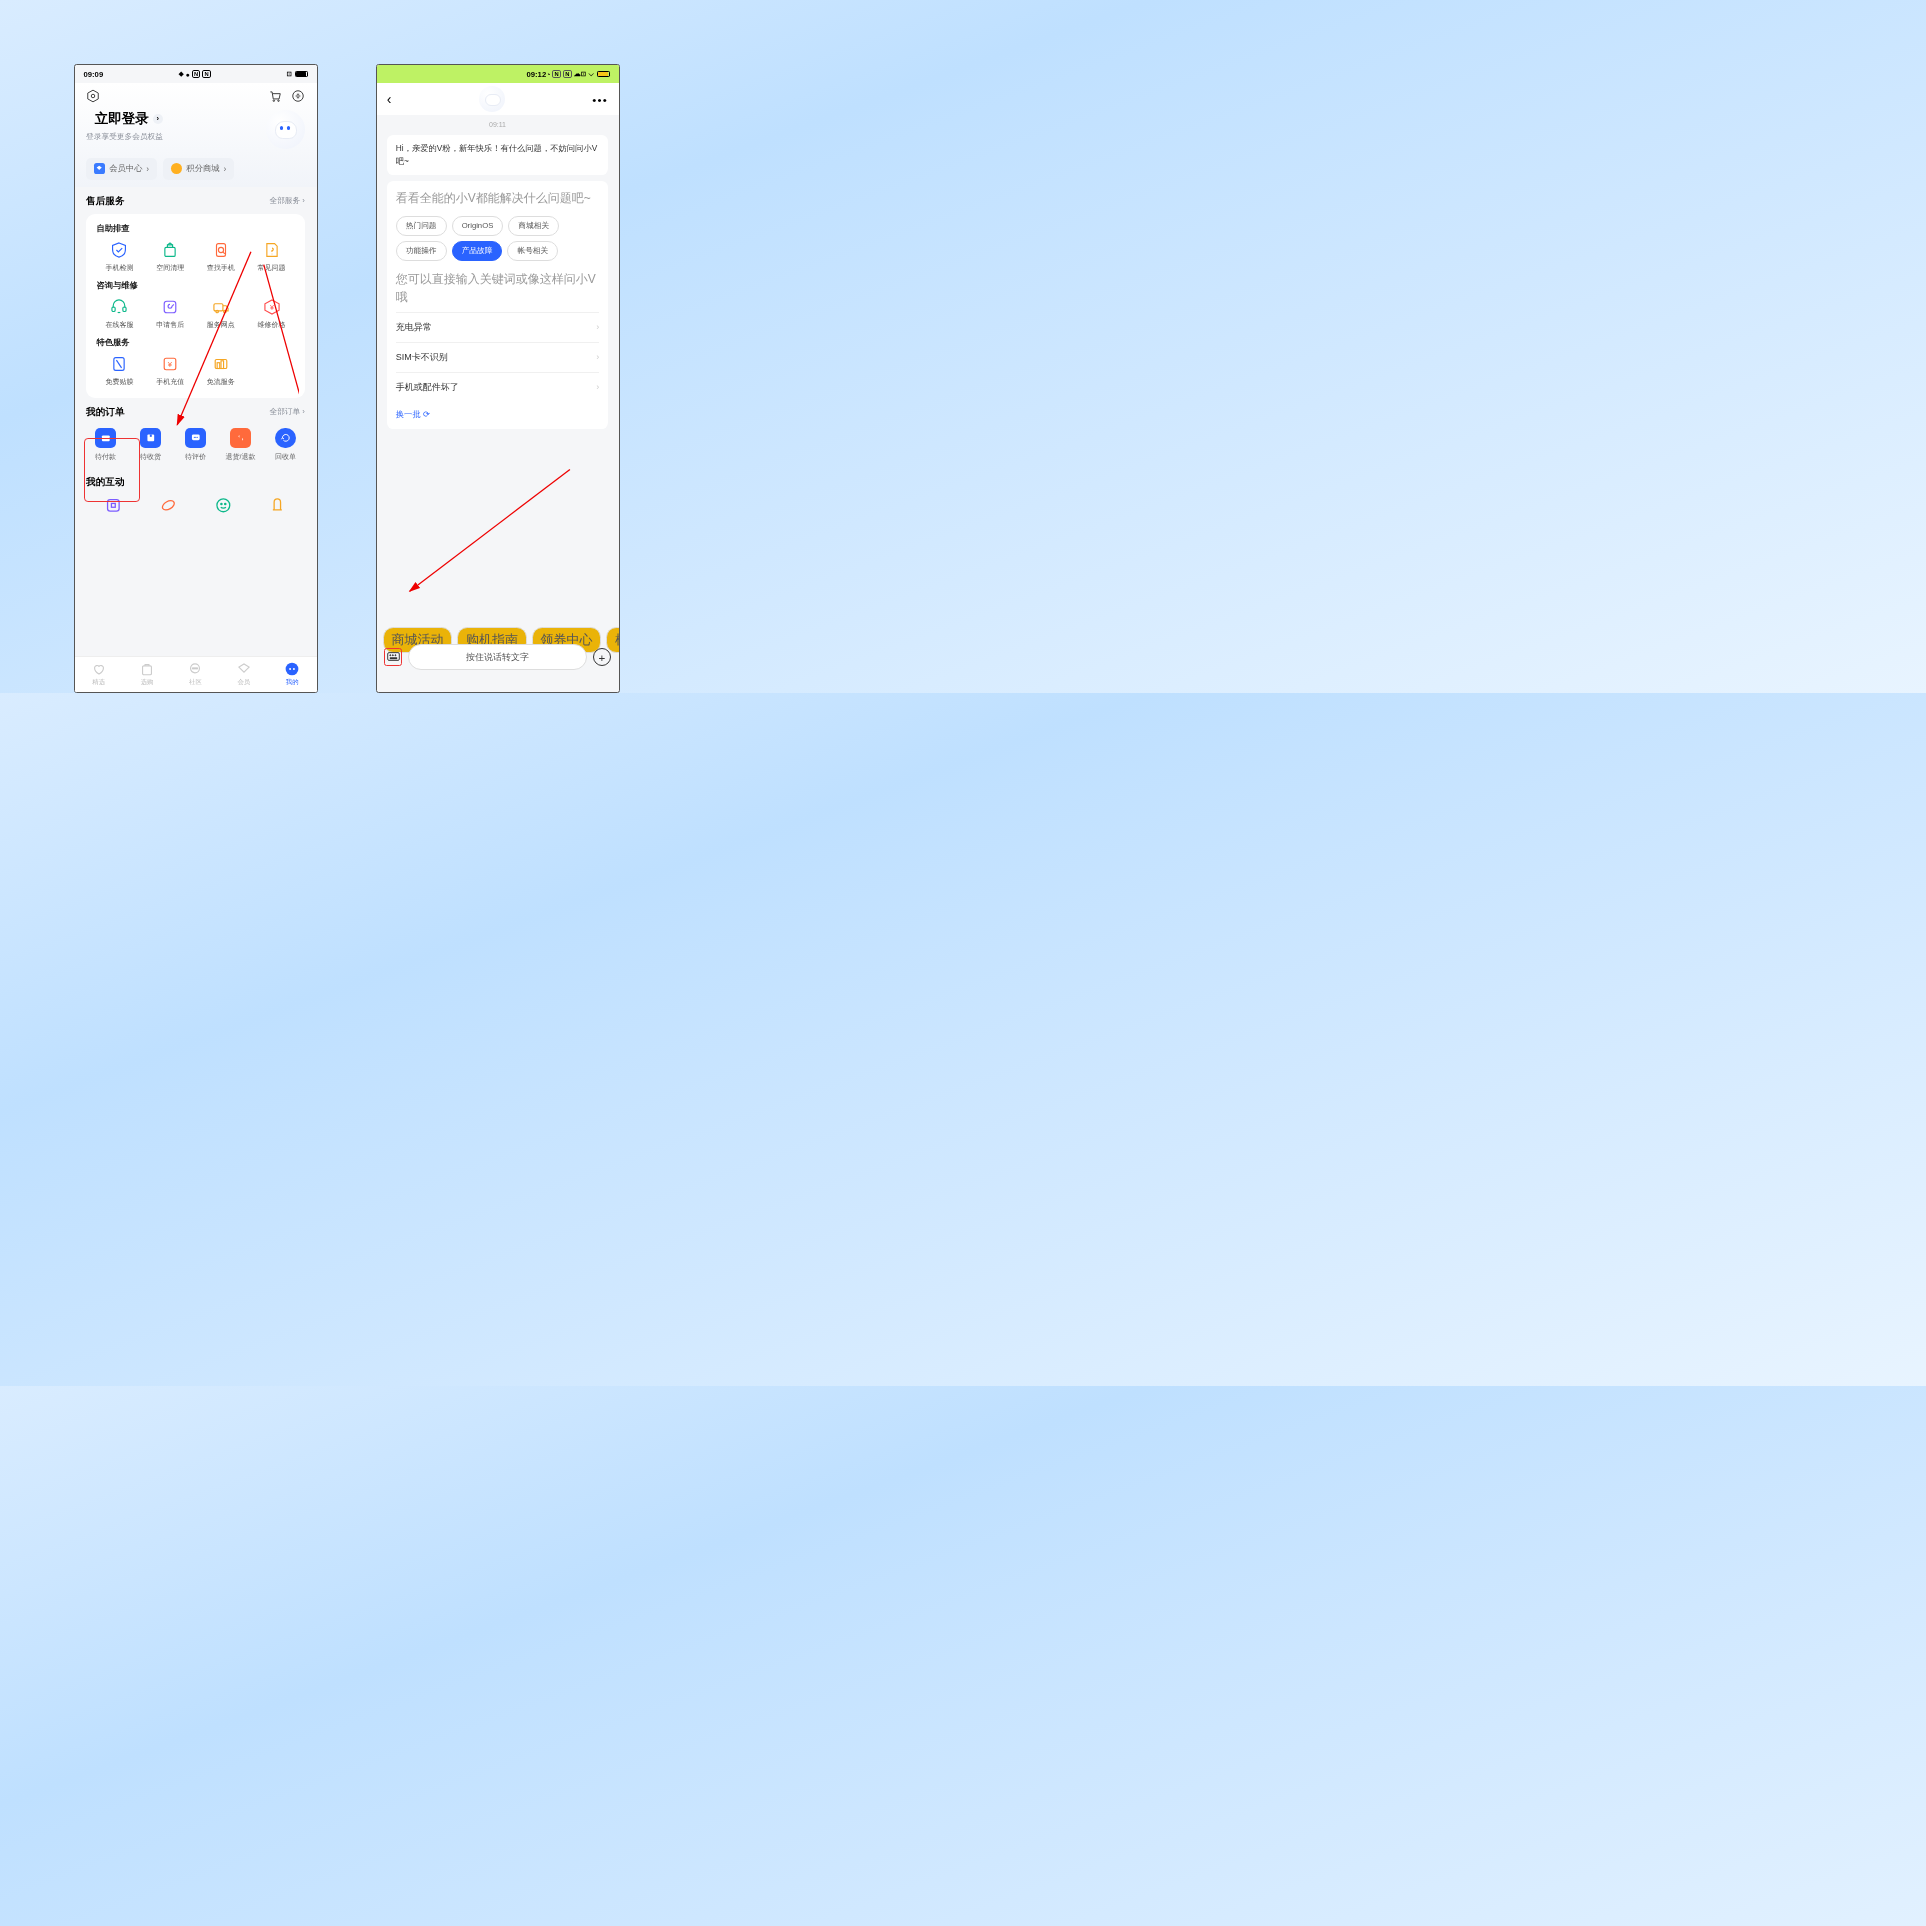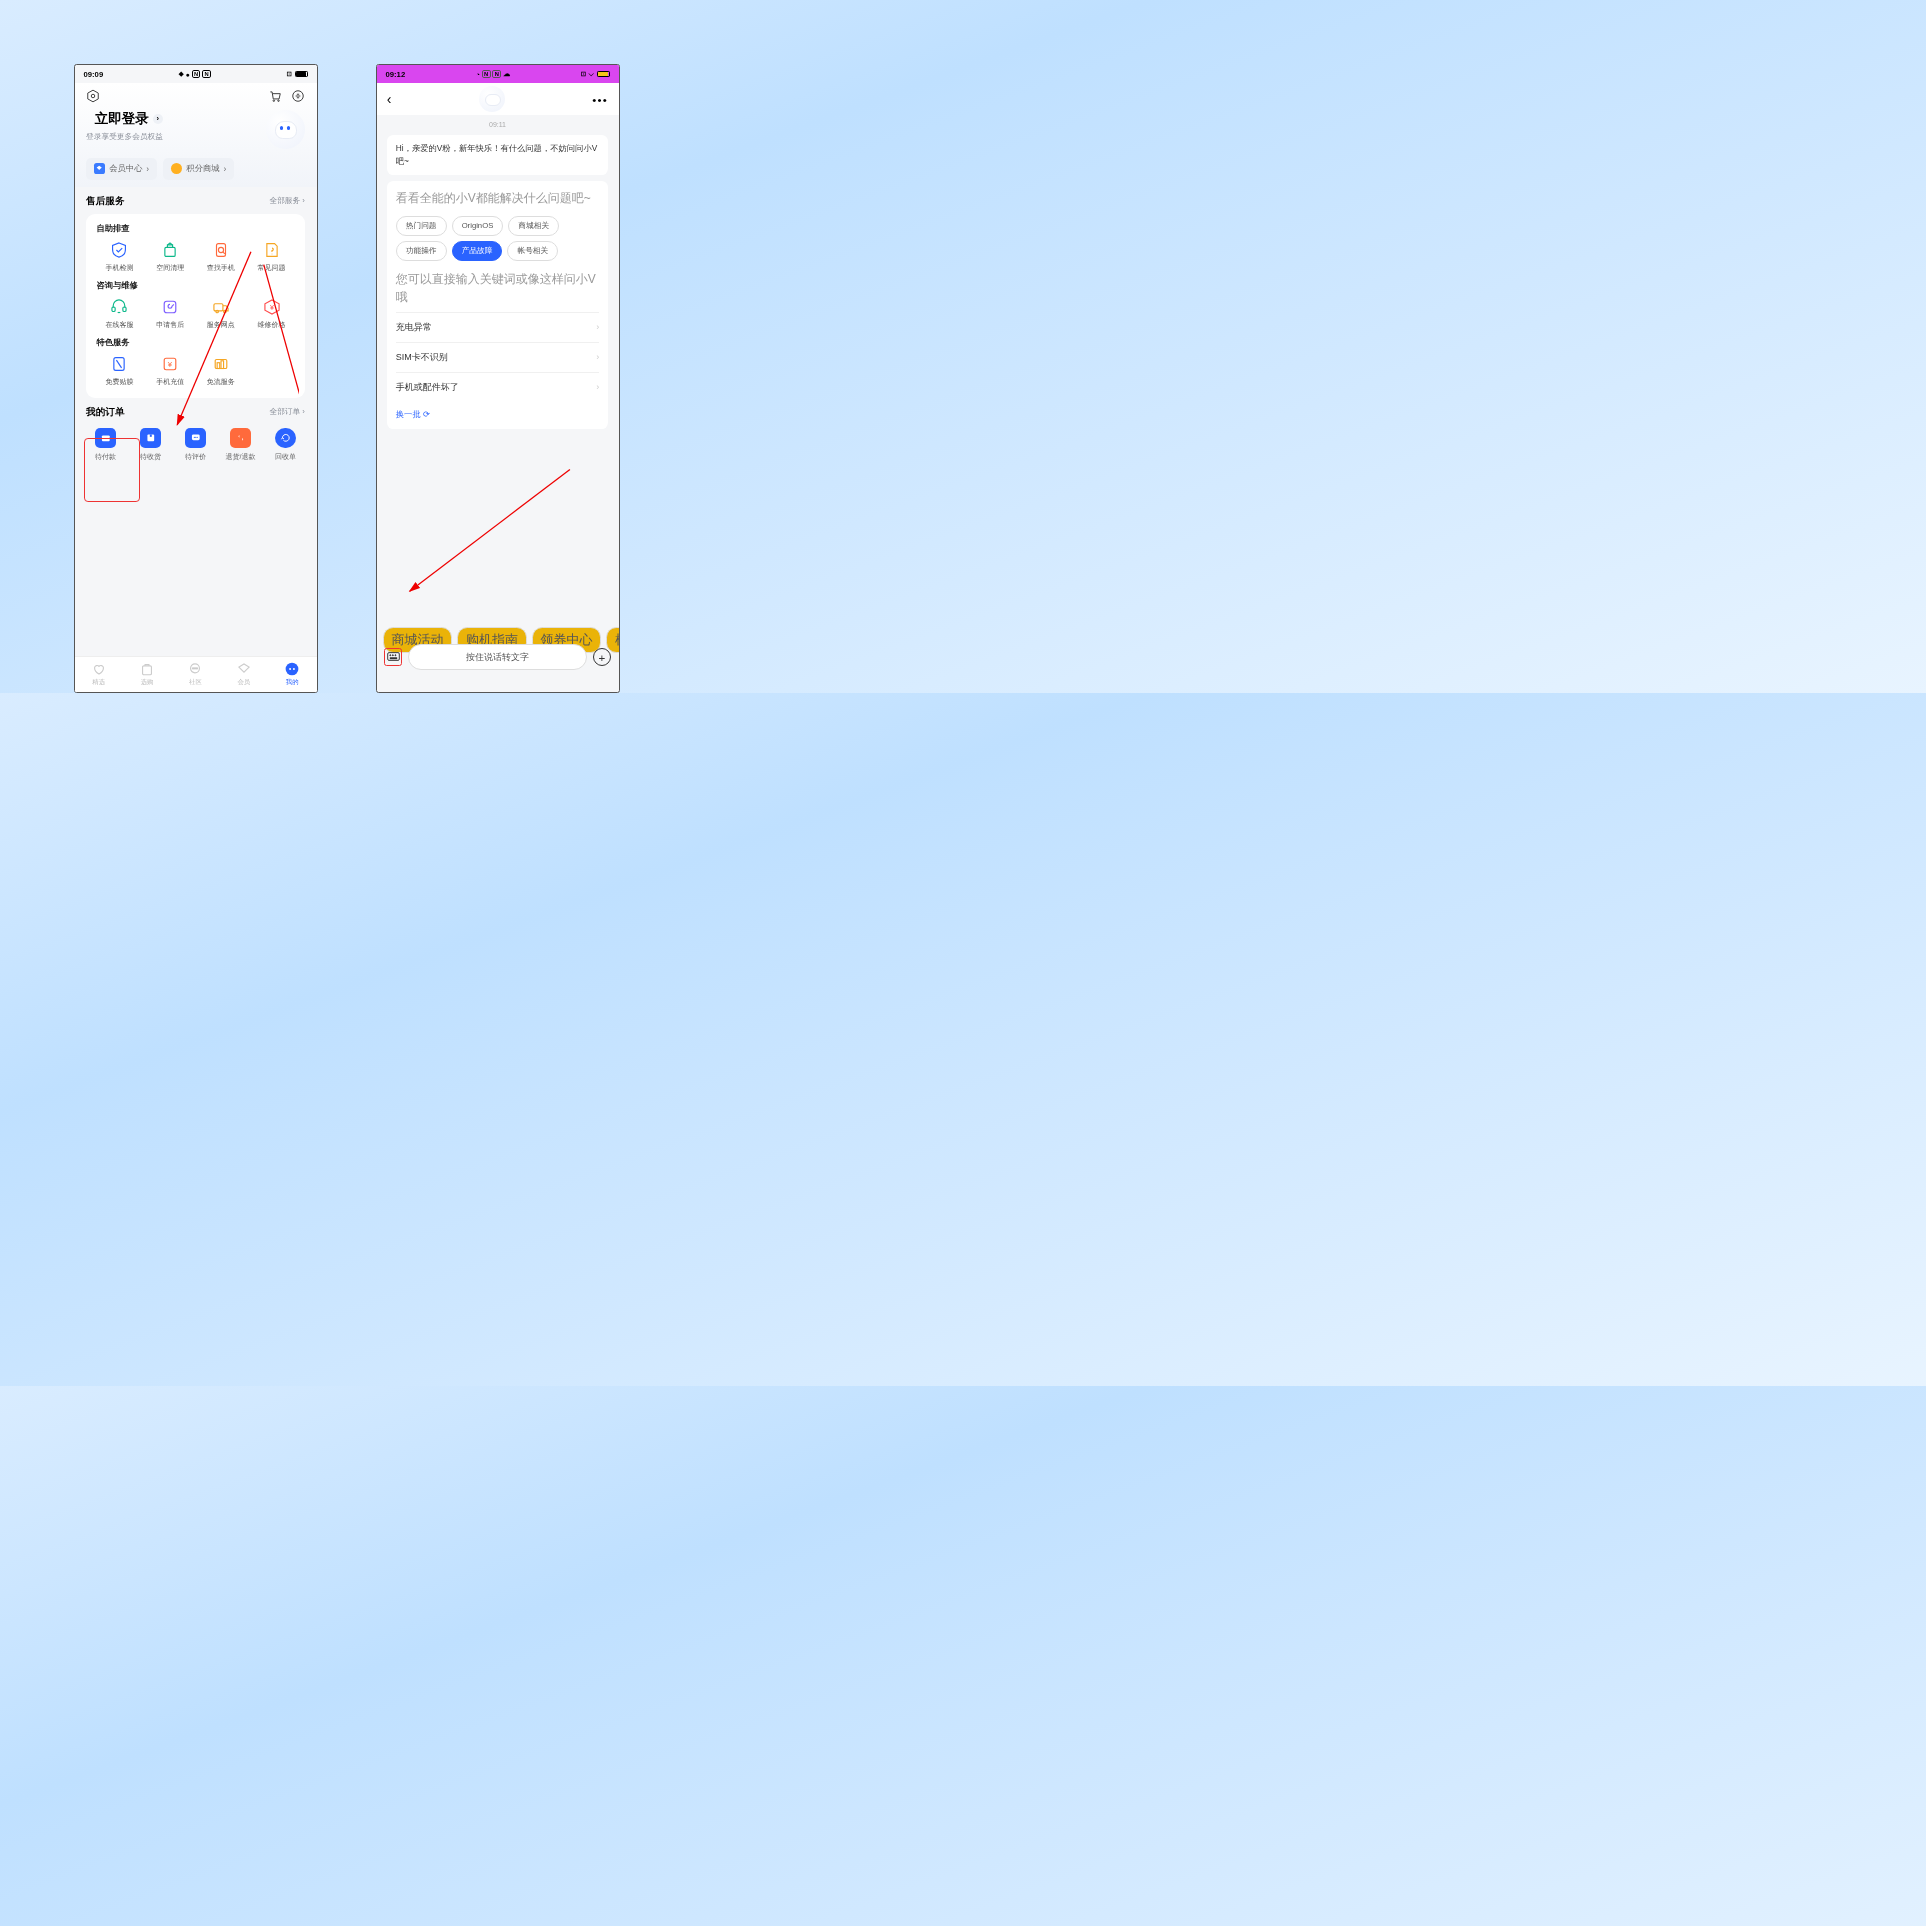--- a/index.html
+++ b/index.html
@@ -277,20 +277,43 @@
           </div><span>退货/退款</span></div>
       <div class="order-item"><div class="oicon" style="background:#2a63ff;border-radius:50%;">
             <svg width="11.6" height="11.6" viewBox="0 0 24 24" fill="none" stroke="#fff" stroke-width="2">
               <path d="M5 12a7 7 0 1 1 2 5"></path>
               <path d="M5 12l-2 3M5 12l3 2"></path>
             </svg>
           </div><span>回收单</span></div>
     </div>
   </div>
 
+  <div class="section" style="padding-bottom:39px;">
+    <div class="sec-head">
+        <span>我的互动</span>
+      </div>
+    <div class="interact-row">
+      <svg width="16.7" height="16.7" fill="none" stroke="#7b5cff" stroke-width="2" viewBox="0 0 26 26">
+          <rect x="4" y="4" width="18" height="18" rx="4"></rect>
+          <rect x="10" y="10" width="6" height="6"></rect>
+        </svg>
+      <svg width="16.7" height="16.7" fill="none" stroke="#ff6a3c" stroke-width="2" viewBox="0 0 26 26">
+          <ellipse cx="13" cy="13" rx="10" ry="6" transform="rotate(-30 13 13)"></ellipse>
+        </svg>
+      <svg width="16.7" height="16.7" fill="none" stroke="#0cb88a" stroke-width="2" viewBox="0 0 26 26">
+          <circle cx="13" cy="13" r="10"></circle>
+          <circle cx="10" cy="11" r="1" fill="#0cb88a"></circle>
+          <circle cx="16" cy="11" r="1" fill="#0cb88a"></circle>
+          <path d="M9 16c2 2 6 2 8 0"></path>
+        </svg>
+      <svg width="16.7" height="16.7" fill="none" stroke="#f5a623" stroke-width="2" viewBox="0 0 26 26">
+          <path d="M8 20V8a5 5 0 0 1 10 0v12M6 20h14"></path>
+        </svg>
+    </div>
+  </div>
 
   <div class="bottom-nav">
     <div class="nav-item"><div class="nav-ic">
           <svg width="14" height="14" fill="none" stroke="#ccc" stroke-width="1.8" viewBox="0 0 22 22">
             <path d="M11 19s-7-4-7-10a4 4 0 0 1 7-2 4 4 0 0 1 7 2c0 6-7 10-7 10z"></path>
           </svg>
         </div><span>精选</span></div>
     <div class="nav-item"><div class="nav-ic">
           <svg width="14" height="14" fill="none" stroke="#ccc" stroke-width="1.8" viewBox="0 0 22 22">
             <rect x="4" y="6" width="14" height="14" rx="2"></rect>
@@ -325,21 +348,21 @@
         <marker id="ah1" markerWidth="10" markerHeight="10" refX="8" refY="3" orient="auto">
           <path d="M0,0 L0,6 L9,3 z" fill="#e00"></path>
         </marker>
       </defs>
     <line x1="145" y1="10" x2="30" y2="280" stroke="#e00" stroke-width="2" marker-end="url(#ah1)"></line>
     <line x1="165" y1="30" x2="310" y2="555" stroke="#e00" stroke-width="2" marker-end="url(#ah1)"></line>
   </svg>
 </div>
 
 <div class="phone p2">
-  <div class="status-bar" style="background:#d946ef;">
+  <div class="status-bar" style="background:#bef264;justify-content:flex-end;">
     <span>09:12</span>
     <div class="status-icons" style="gap:1.9px;">
       <span>◔</span>
         <span style="font-size:5.8px;border:0.6px solid #555;border-radius:1.9px;padding:0 1.3px;">N</span>
         <span style="font-size:5.8px;border:0.6px solid #555;border-radius:1.9px;padding:0 1.3px;">N</span>
         <span>☁</span>
     </div>
     <div class="status-icons">
         <span style="font-size:6.4px;">⊡</span>
         <span style="font-size:7px;">⌵</span>

